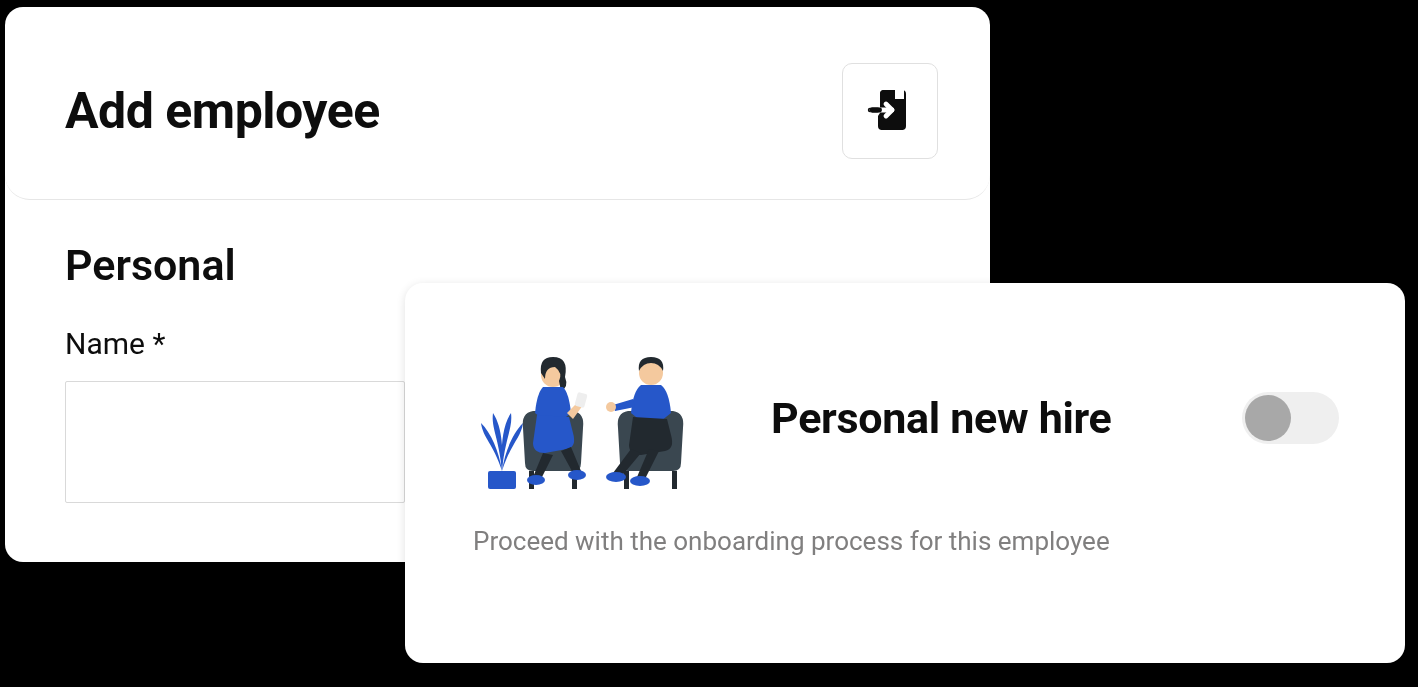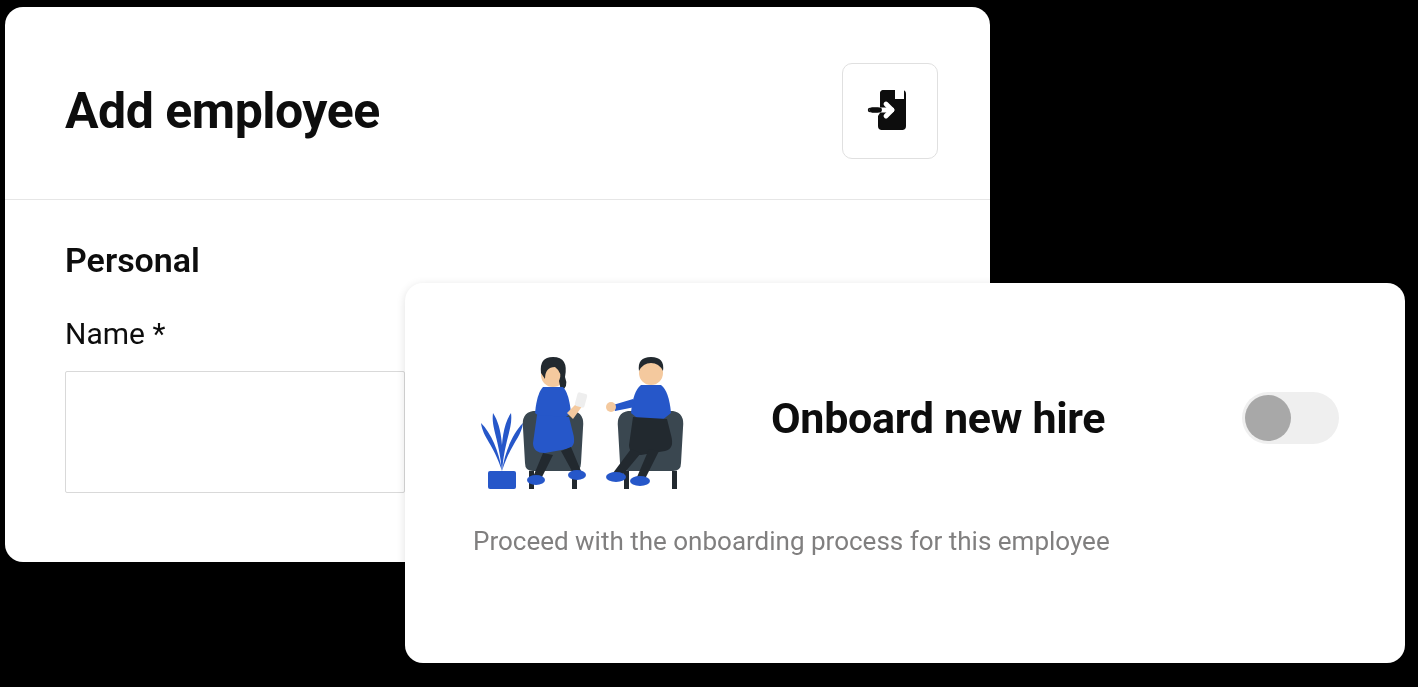--- a/index.html
+++ b/index.html
@@ -24,20 +24,21 @@
       background: #fff;
       border-radius: 18px;
       box-shadow: 0 2px 8px rgba(0,0,0,0.1);
     }
     .card-header {
       display: flex;
       align-items: center;
       justify-content: space-between;
       padding: 56px 52px 40px 60px;
       border-bottom: 1px solid #e6e6e6;
+      border-radius: 25px;
     }
     .card-title {
       font-size: 50px;
       font-weight: 700;
       color: #0d0d0d;
       letter-spacing: -0.5px;
     }
     .import-btn {
       width: 96px;
       height: 96px;
@@ -46,21 +47,21 @@
       background: #fff;
       display: flex;
       align-items: center;
       justify-content: center;
       cursor: pointer;
     }
     .card-body {
       padding: 40px 60px;
     }
     .section-title {
-      font-size: 34px;
+      font-size: 43px;
       font-weight: 600;
       color: #0d0d0d;
       margin-bottom: 36px;
     }
     .field-label {
       font-size: 30px;
       font-weight: 400;
       color: #0d0d0d;
       margin-bottom: 20px;
       display: block;
@@ -205,19 +206,19 @@
         <path d="M168 42 Q 160 48 158 70 L 168 78 L 188 78 L 198 70 Q 196 48 188 42 Z" fill="#2657c9"></path>
         <path d="M160 56 L 140 62 L 142 68 L 162 64 Z" fill="#2657c9"></path>
         <circle cx="138" cy="64" r="5" fill="#f4c99e"></circle>
         <path d="M160 74 L 156 102 Q 156 112 168 112 L 192 108 Q 202 106 198 92 L 194 76 Z" fill="#22292f"></path>
         <path d="M186 108 L 172 136 L 164 134 L 176 106 Z" fill="#22292f"></path>
         <path d="M168 110 L 148 134 L 140 130 L 158 106 Z" fill="#22292f"></path>
         <ellipse cx="167" cy="138" rx="10" ry="5" fill="#2657c9"></ellipse>
         <ellipse cx="143" cy="134" rx="10" ry="5" fill="#2657c9"></ellipse>
       </svg>
     </div>
-    <h2 class="onboard-title">Onboard new hire</h2>
+    <h2 class="onboard-title">Personal new hire</h2>
     <div class="toggle">
       <div class="toggle-knob"></div>
     </div>
   </div>
   <p class="onboard-desc">Proceed with the onboarding process for this employee</p>
 </div>
 
 </body></html>

